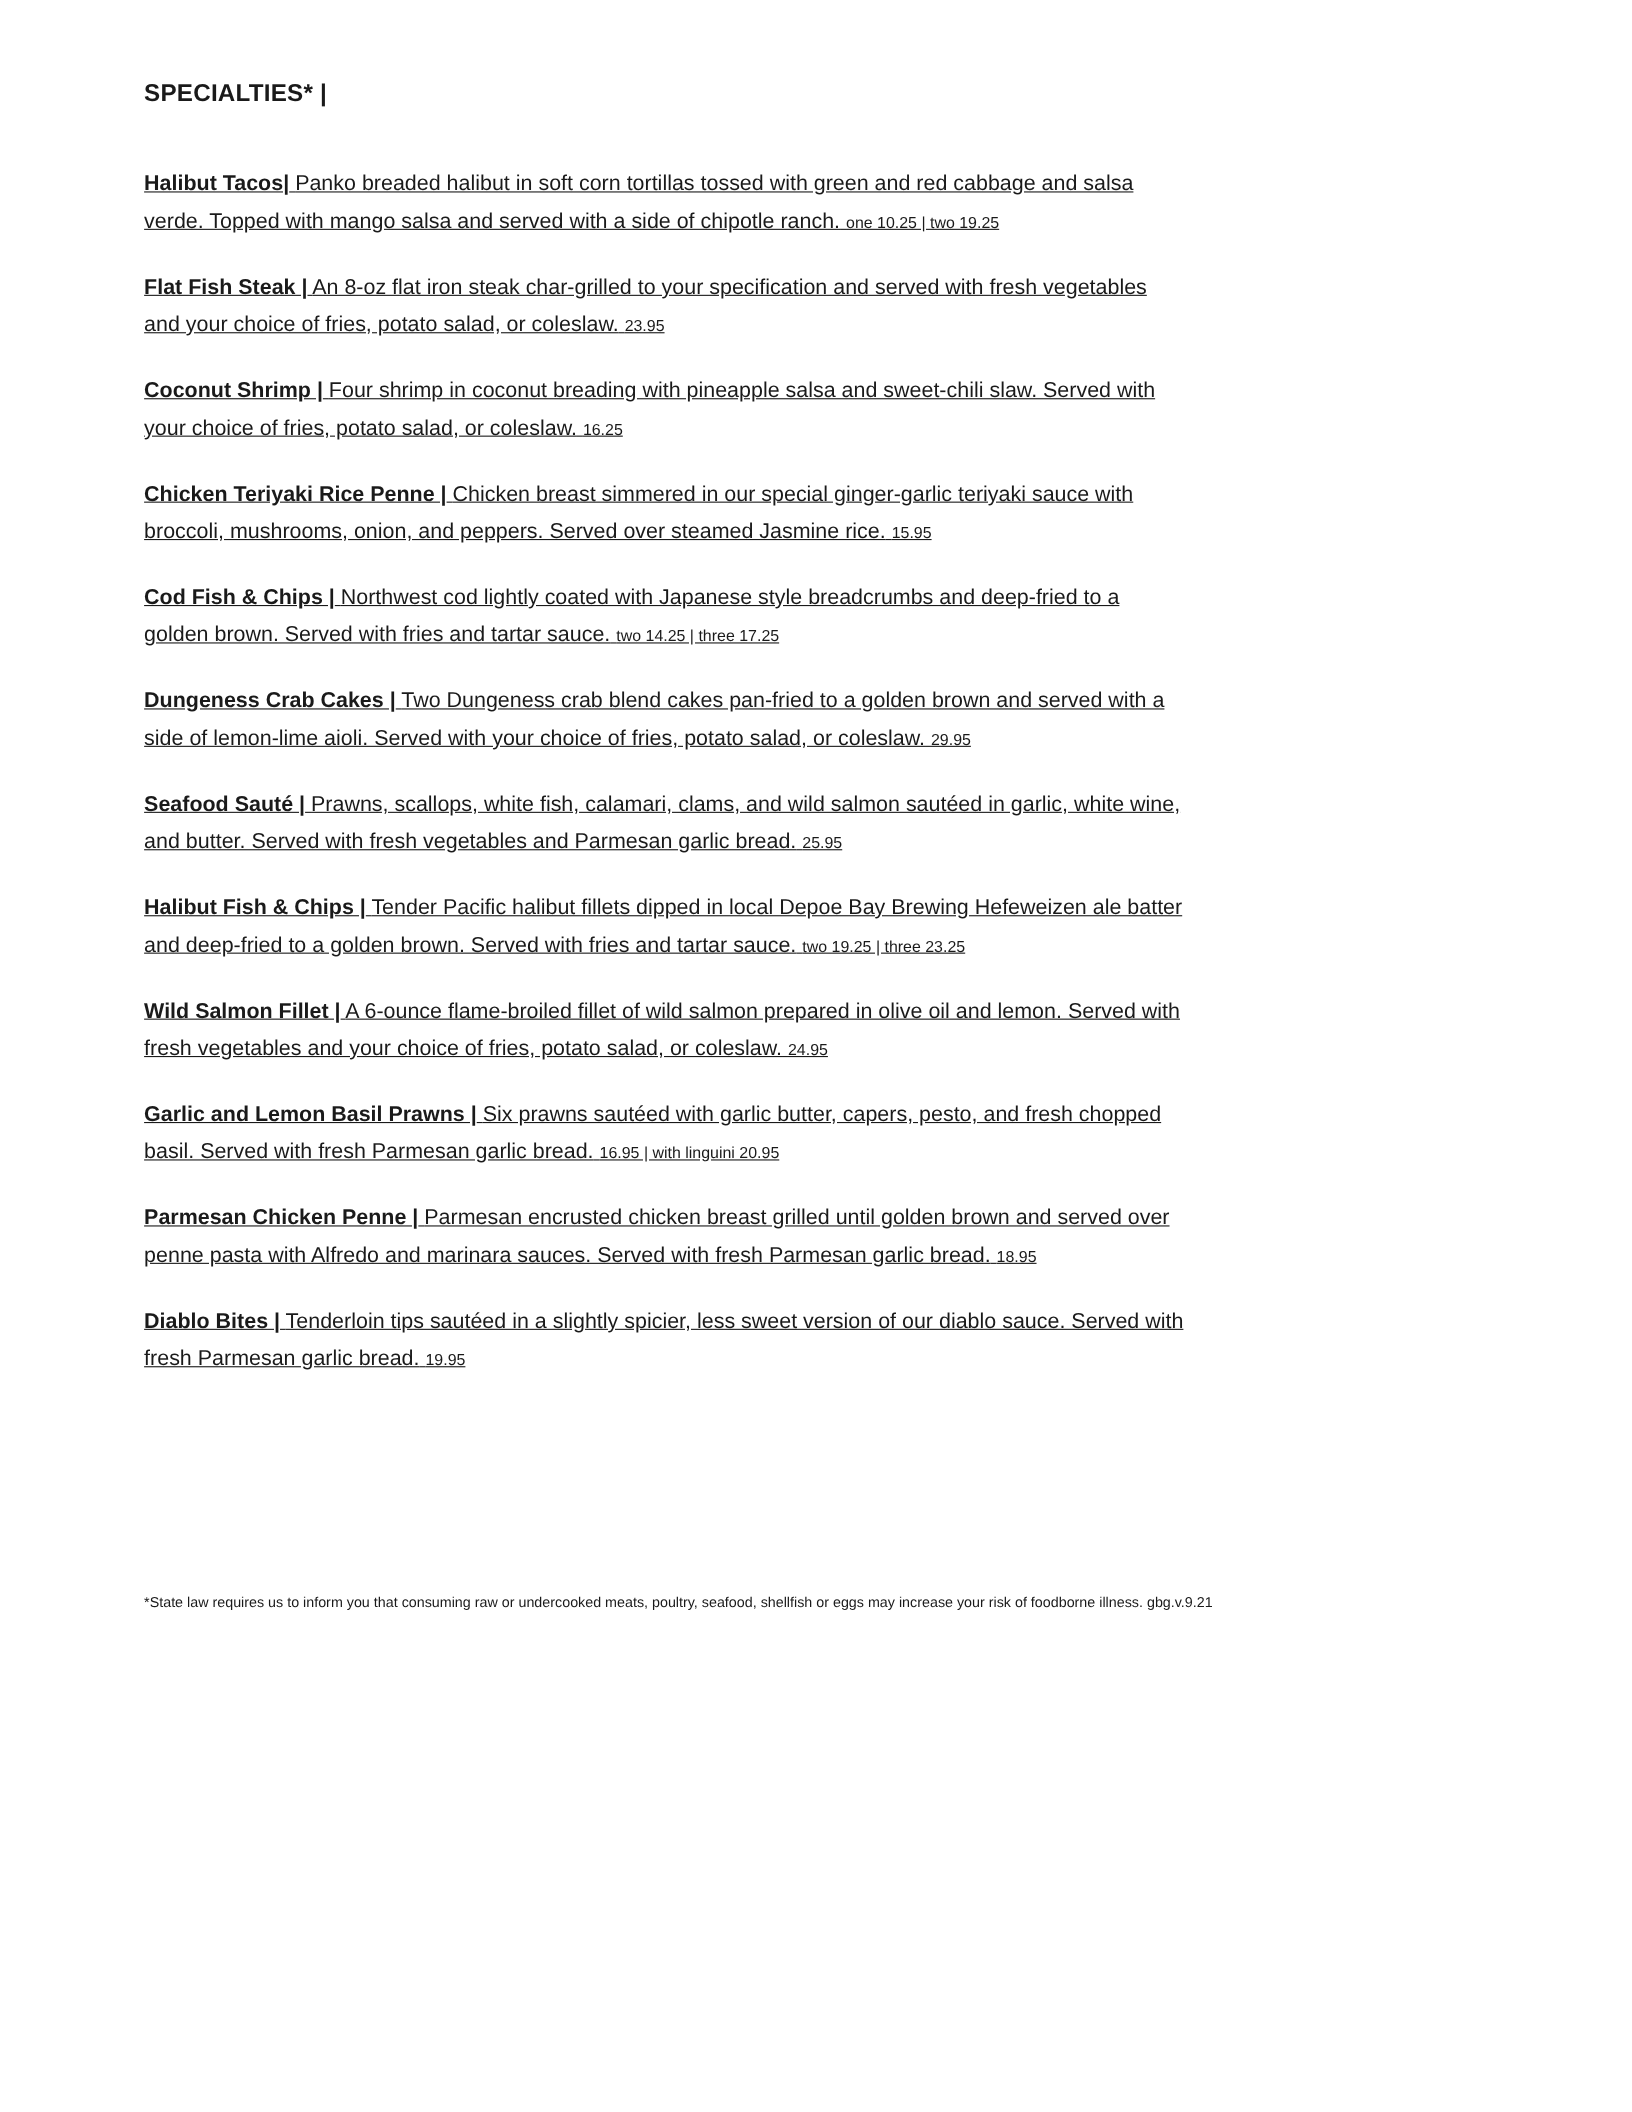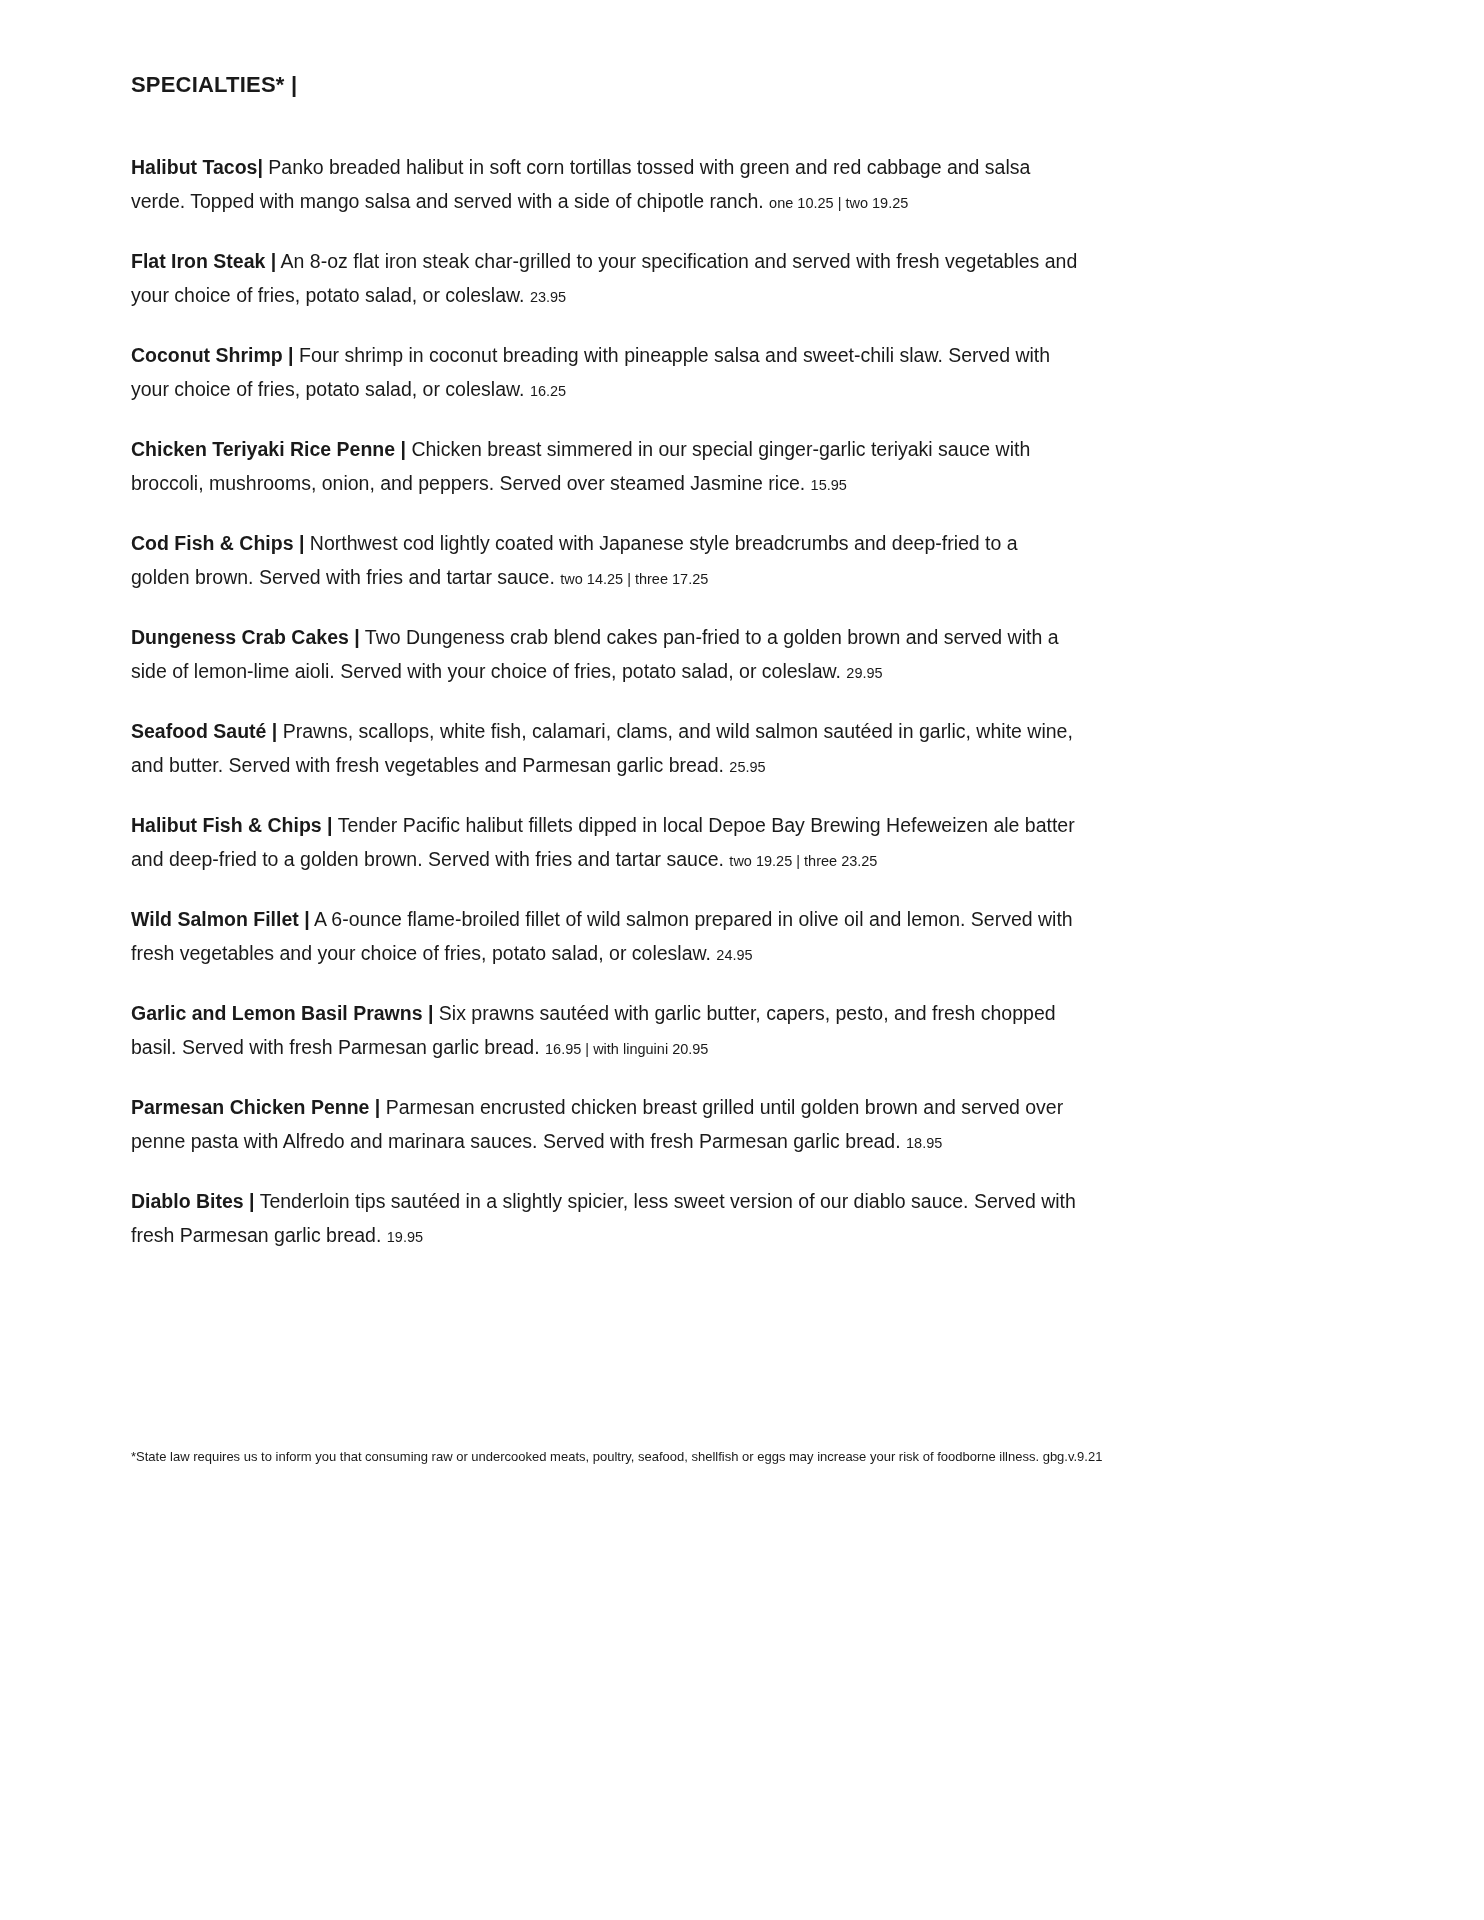--- a/index.html
+++ b/index.html
@@ -13,21 +13,21 @@
     padding: 72px 380px 40px 107px;
     font-family: "Liberation Sans", sans-serif;
     color: #1a1a1a;
   }
   .page-title {
     font-size: 22px;
     font-weight: bold;
     letter-spacing: 0.2px;
     margin-bottom: 52px;
   }
-  .menu-list { display: block; }
+  .menu-list { display: block; text-decoration: underline; }
   .menu-item {
     margin-bottom: 24px;
   }
   .item-text {
     font-size: 19.5px;
     line-height: 34px;
   }
   .item-name {
     font-weight: bold;
   }
@@ -52,21 +52,21 @@
 <div class="page">
 
   <h1 class="page-title">SPECIALTIES* |</h1>
 
   <div class="menu-list">
   <div class="menu-item">
     <p class="item-text"><span class="item-name">Halibut Tacos|</span> <span class="item-desc">Panko breaded halibut in soft corn tortillas tossed with green and red cabbage and salsa verde. Topped with mango salsa and served with a side of chipotle ranch.</span> <span class="item-price">one 10.25 | two 19.25</span></p>
   </div>
 
   <div class="menu-item">
-    <p class="item-text"><span class="item-name">Flat Iron Steak |</span> <span class="item-desc">An 8-oz flat iron steak char-grilled to your specification and served with fresh vegetables and your choice of fries, potato salad, or coleslaw.</span> <span class="item-price">23.95</span></p>
+    <p class="item-text"><span class="item-name">Flat Fish Steak |</span> <span class="item-desc">An 8-oz flat iron steak char-grilled to your specification and served with fresh vegetables and your choice of fries, potato salad, or coleslaw.</span> <span class="item-price">23.95</span></p>
   </div>
 
 
   <div class="menu-item">
     <p class="item-text"><span class="item-name">Coconut Shrimp |</span> <span class="item-desc">Four shrimp in coconut breading with pineapple salsa and sweet-chili slaw. Served with your choice of fries, potato salad, or coleslaw.</span> <span class="item-price">16.25</span></p>
   </div>
 
   <div class="menu-item">
     <p class="item-text"><span class="item-name">Chicken Teriyaki Rice Penne |</span> <span class="item-desc">Chicken breast simmered in our special ginger-garlic teriyaki sauce with broccoli, mushrooms, onion, and peppers.  Served over steamed Jasmine rice.</span> <span class="item-price">15.95</span></p>
   </div>

